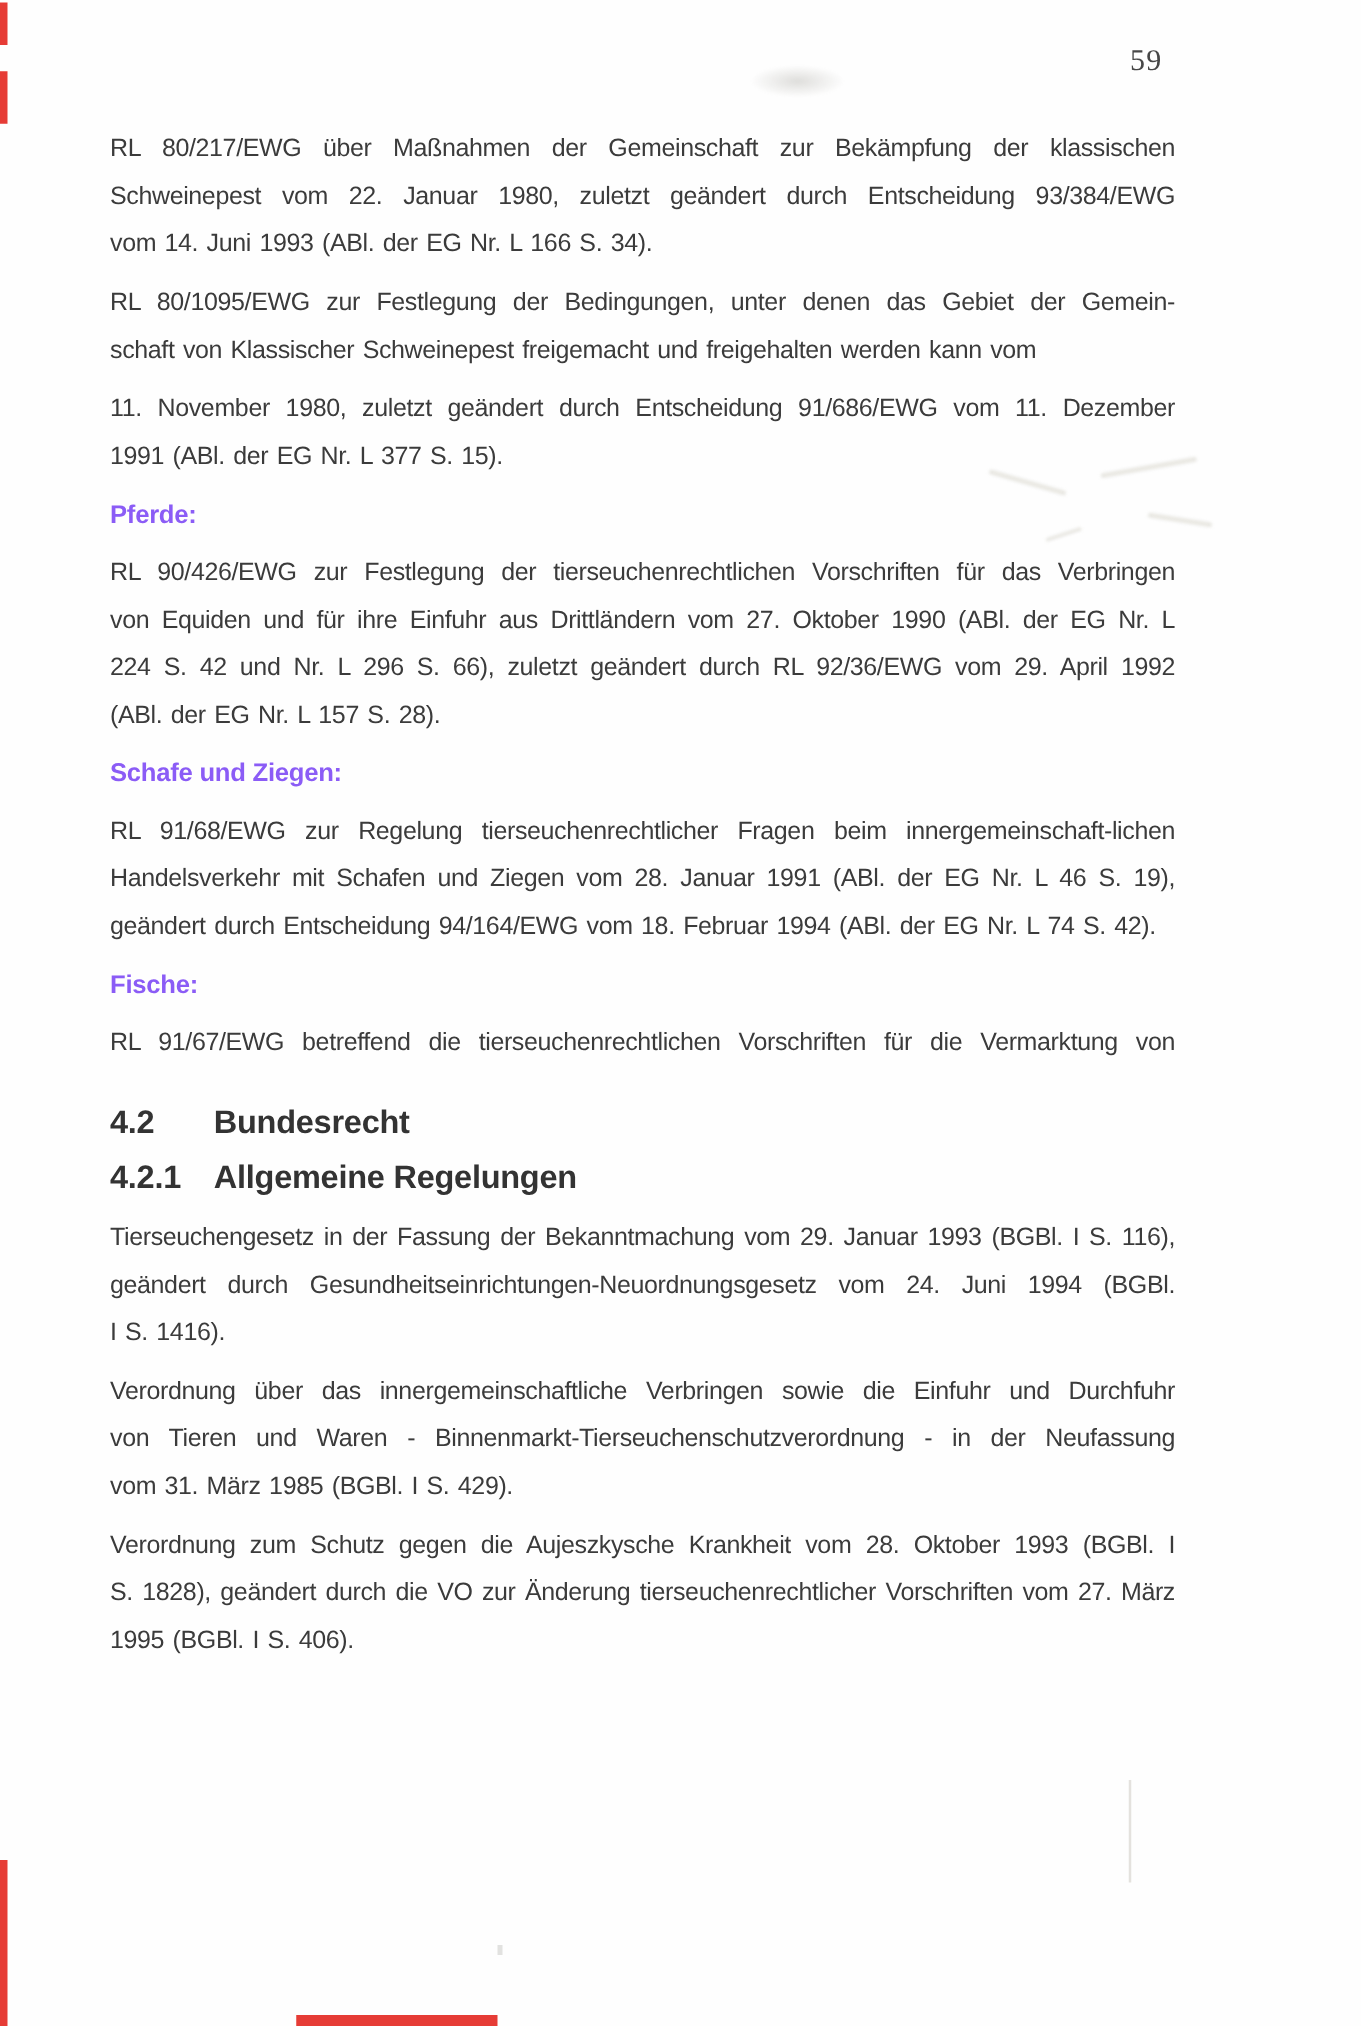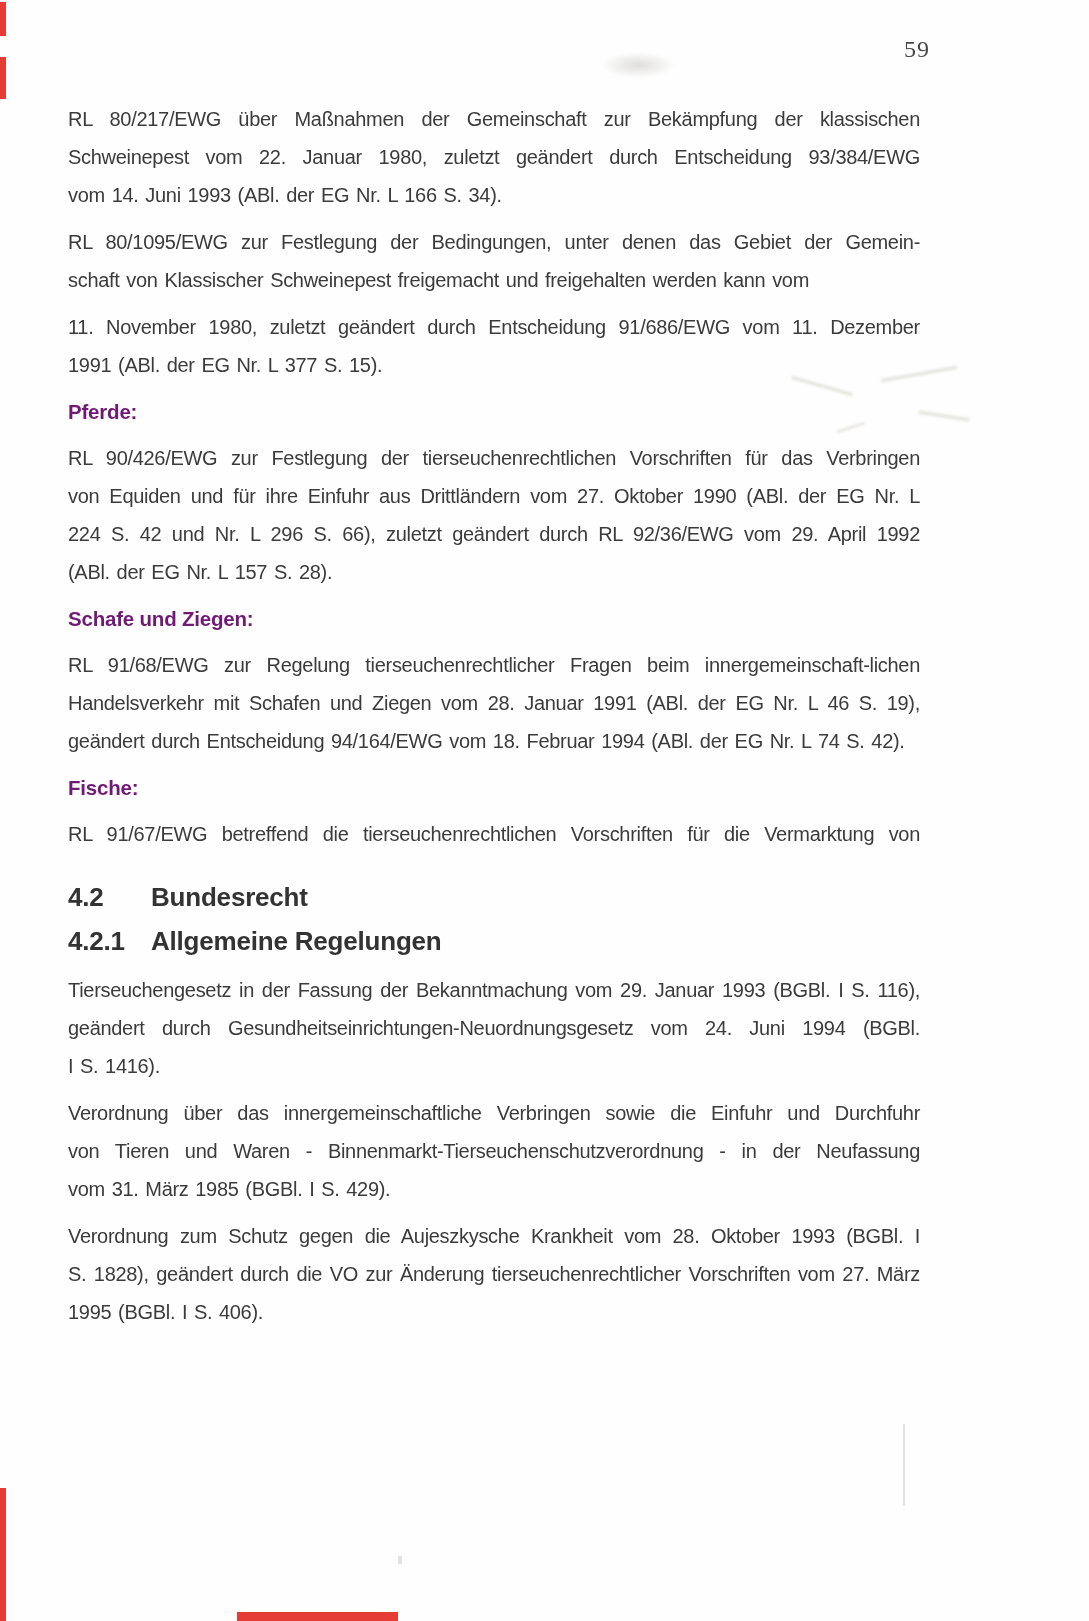--- a/index.html
+++ b/index.html
@@ -19,21 +19,21 @@
     left: 870px;
     width: 60px;
     text-align: right;
     font-family: "Liberation Serif", serif;
     font-size: 24px;
     color: #474747;
     letter-spacing: 1px;
   }
   .content {
     position: absolute;
-    left: 68px;
+    left: 88px;
     top: 100px;
     width: 852px;
   }
   .para { margin: 0 0 9px 0; }
   .line {
     display: block;
     font-size: 20px;
     line-height: 38px;
     letter-spacing: -0.3px;
     word-spacing: 1.5px;
@@ -43,21 +43,21 @@
     overflow: visible;
   }
   .line.last {
     text-align: center;
     text-align-last: left;
   }
   .animal-heading {
     font-size: 20.5px;
     font-weight: 700;
     line-height: 38px;
-    color: #701a75;
+    color: #8b5cf6;
     letter-spacing: -0.2px;
     margin: 2px 0 8px 0;
   }
   .section-heading {
     font-size: 26px;
     font-weight: 700;
     line-height: 40px;
     color: #333333;
     letter-spacing: -0.2px;
     margin: 0 0 4px 0;

